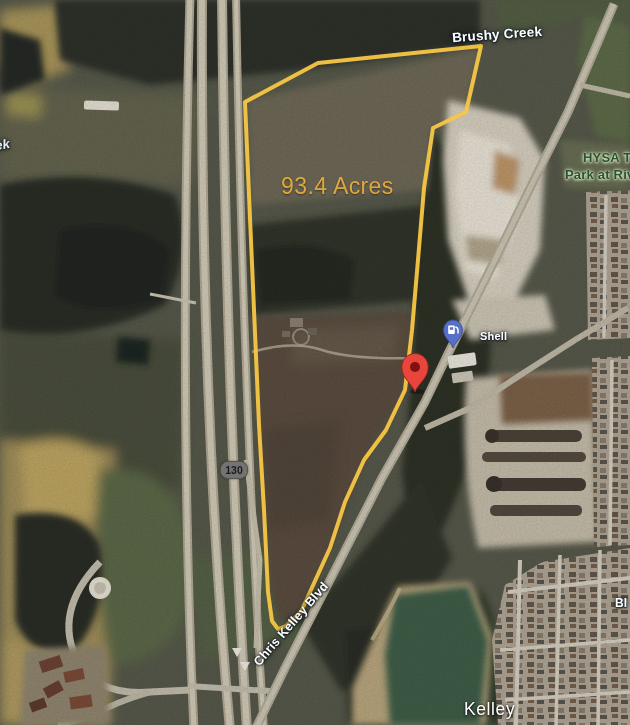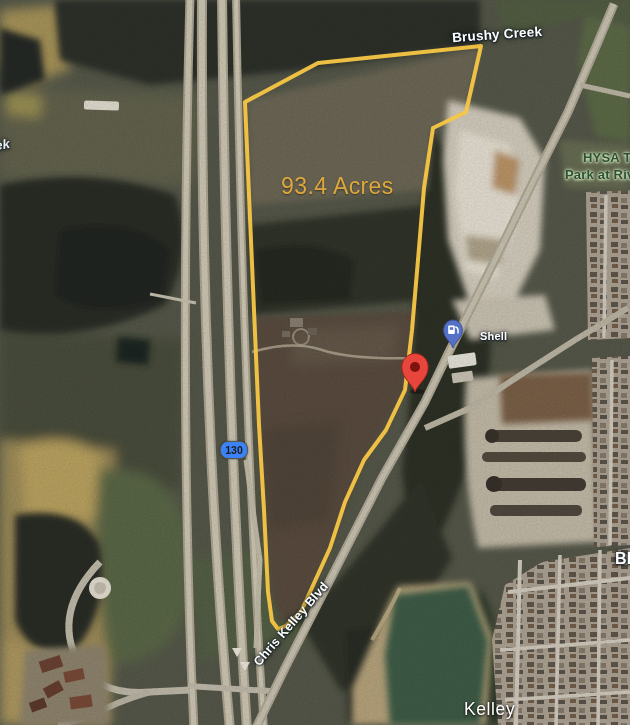--- a/index.html
+++ b/index.html
@@ -24,28 +24,28 @@
   .label-park{
     left:565px;top:149px;width:95px;color:#2b5134;font-size:13px;line-height:17px;
     text-shadow:0 0 2px #d8e8c0,0 0 4px #d8e8c0,0 1px 3px #cfe2b4;
   }
   .label-park .l1{display:block;padding-left:18px;}
   .label-shell{left:468px;top:330px;font-size:11px;margin-left:12px;}
   .label-road{
     left:231px;top:617px;width:120px;text-align:center;font-size:12.5px;
     transform:rotate(-49deg);
   }
-  .label-street-partial{left:615px;top:550px;font-size:16px;}
+  .label-street-partial{left:615px;top:596px;font-size:12px;}
   .label-watermark{
     left:464px;top:699px;font-size:17.5px;font-weight:400;letter-spacing:.6px;
     text-shadow:0 1px 3px rgba(0,0,0,.8),0 0 2px rgba(0,0,0,.7);
   }
   .shield{
-    position:absolute;left:220px;top:441px;width:26px;height:16px;
-    background:#3b82f6;border:1px solid #56564e;border-radius:8px;
+    position:absolute;left:220px;top:461px;width:26px;height:16px;
+    background:#737373;border:1px solid #56564e;border-radius:8px;
     display:flex;align-items:center;justify-content:center;
     font-size:10.5px;font-weight:700;color:#1c1c1c;
     box-shadow:0 0 2px rgba(0,0,0,.5);
     text-align:center;
   }
   .marker{position:absolute;}
   #red-marker{left:399px;top:352px;}
   #gas-marker{left:440px;top:314px;}
 </style>
 </head>

